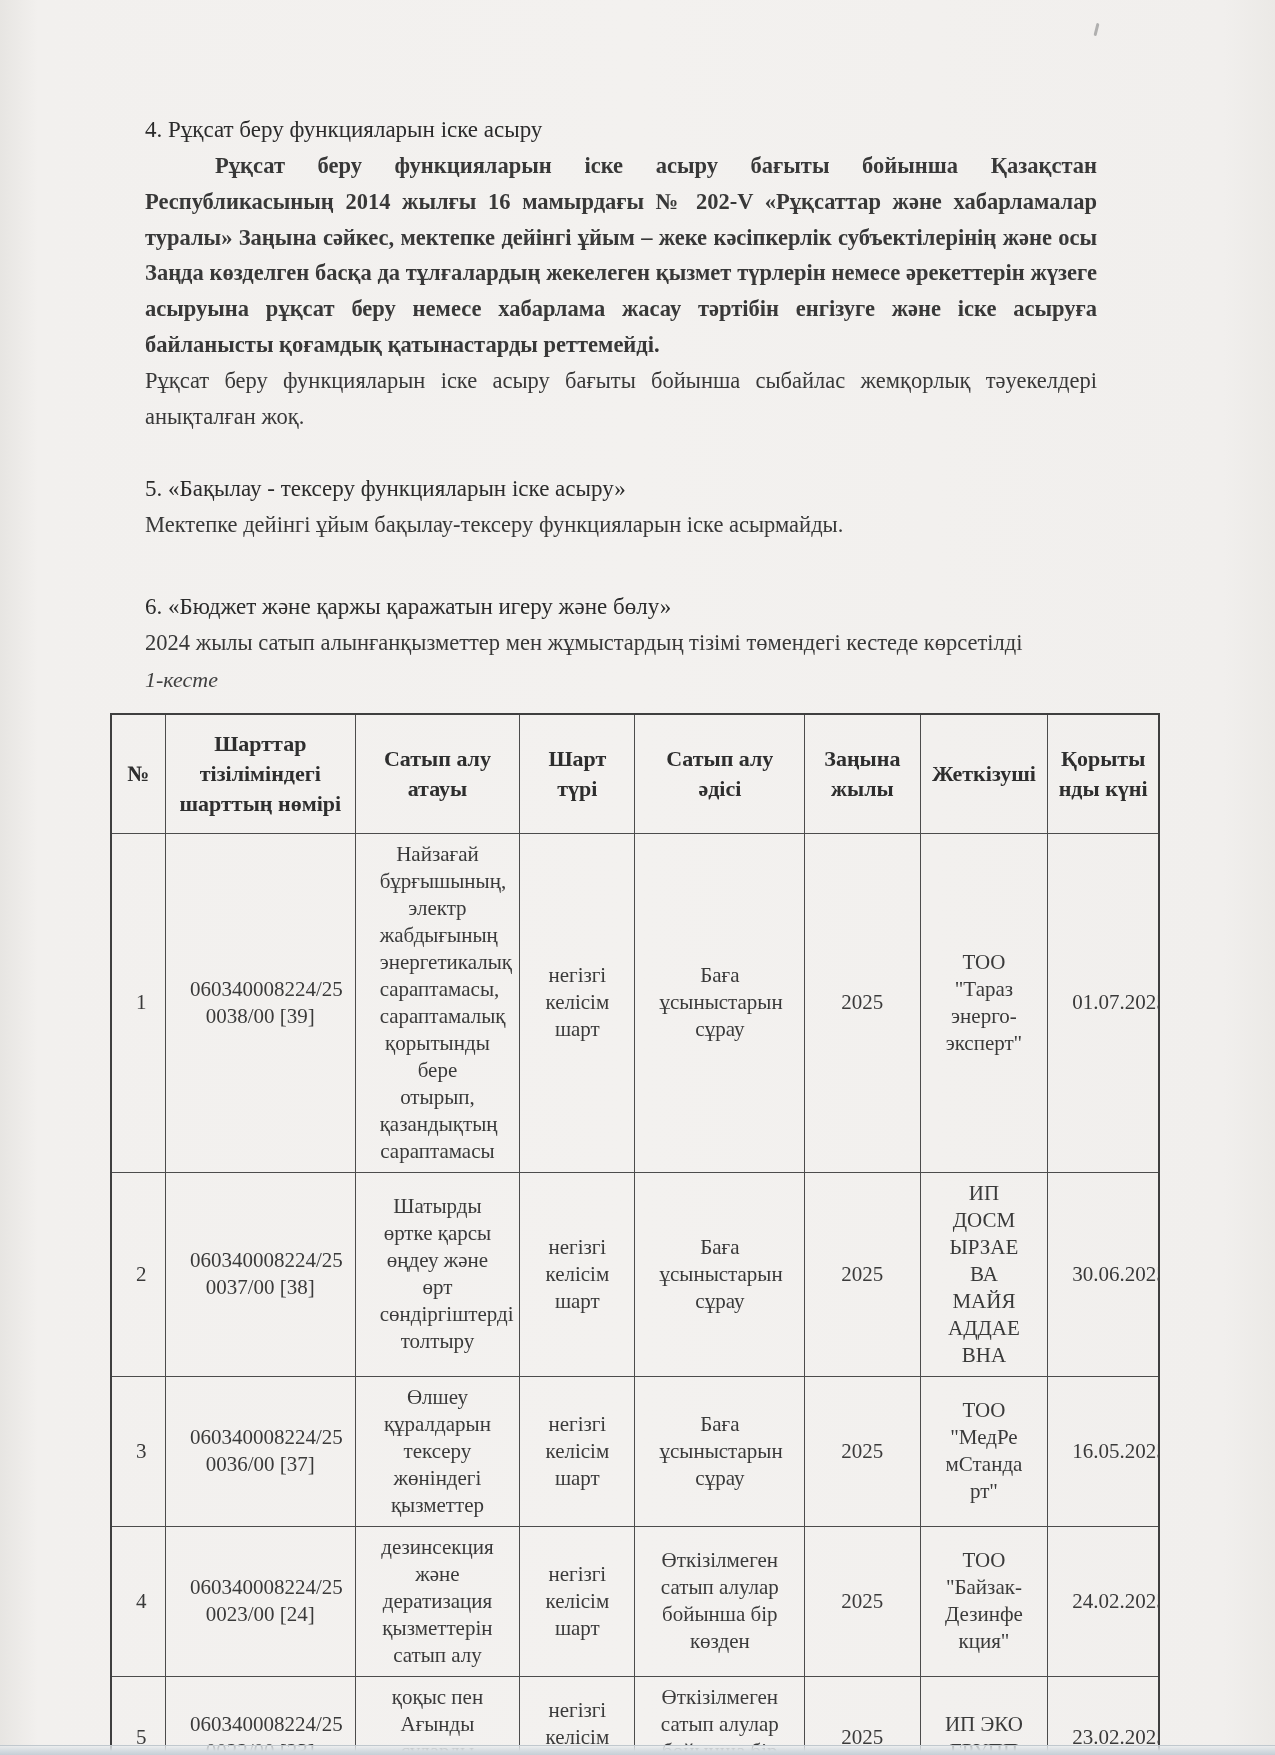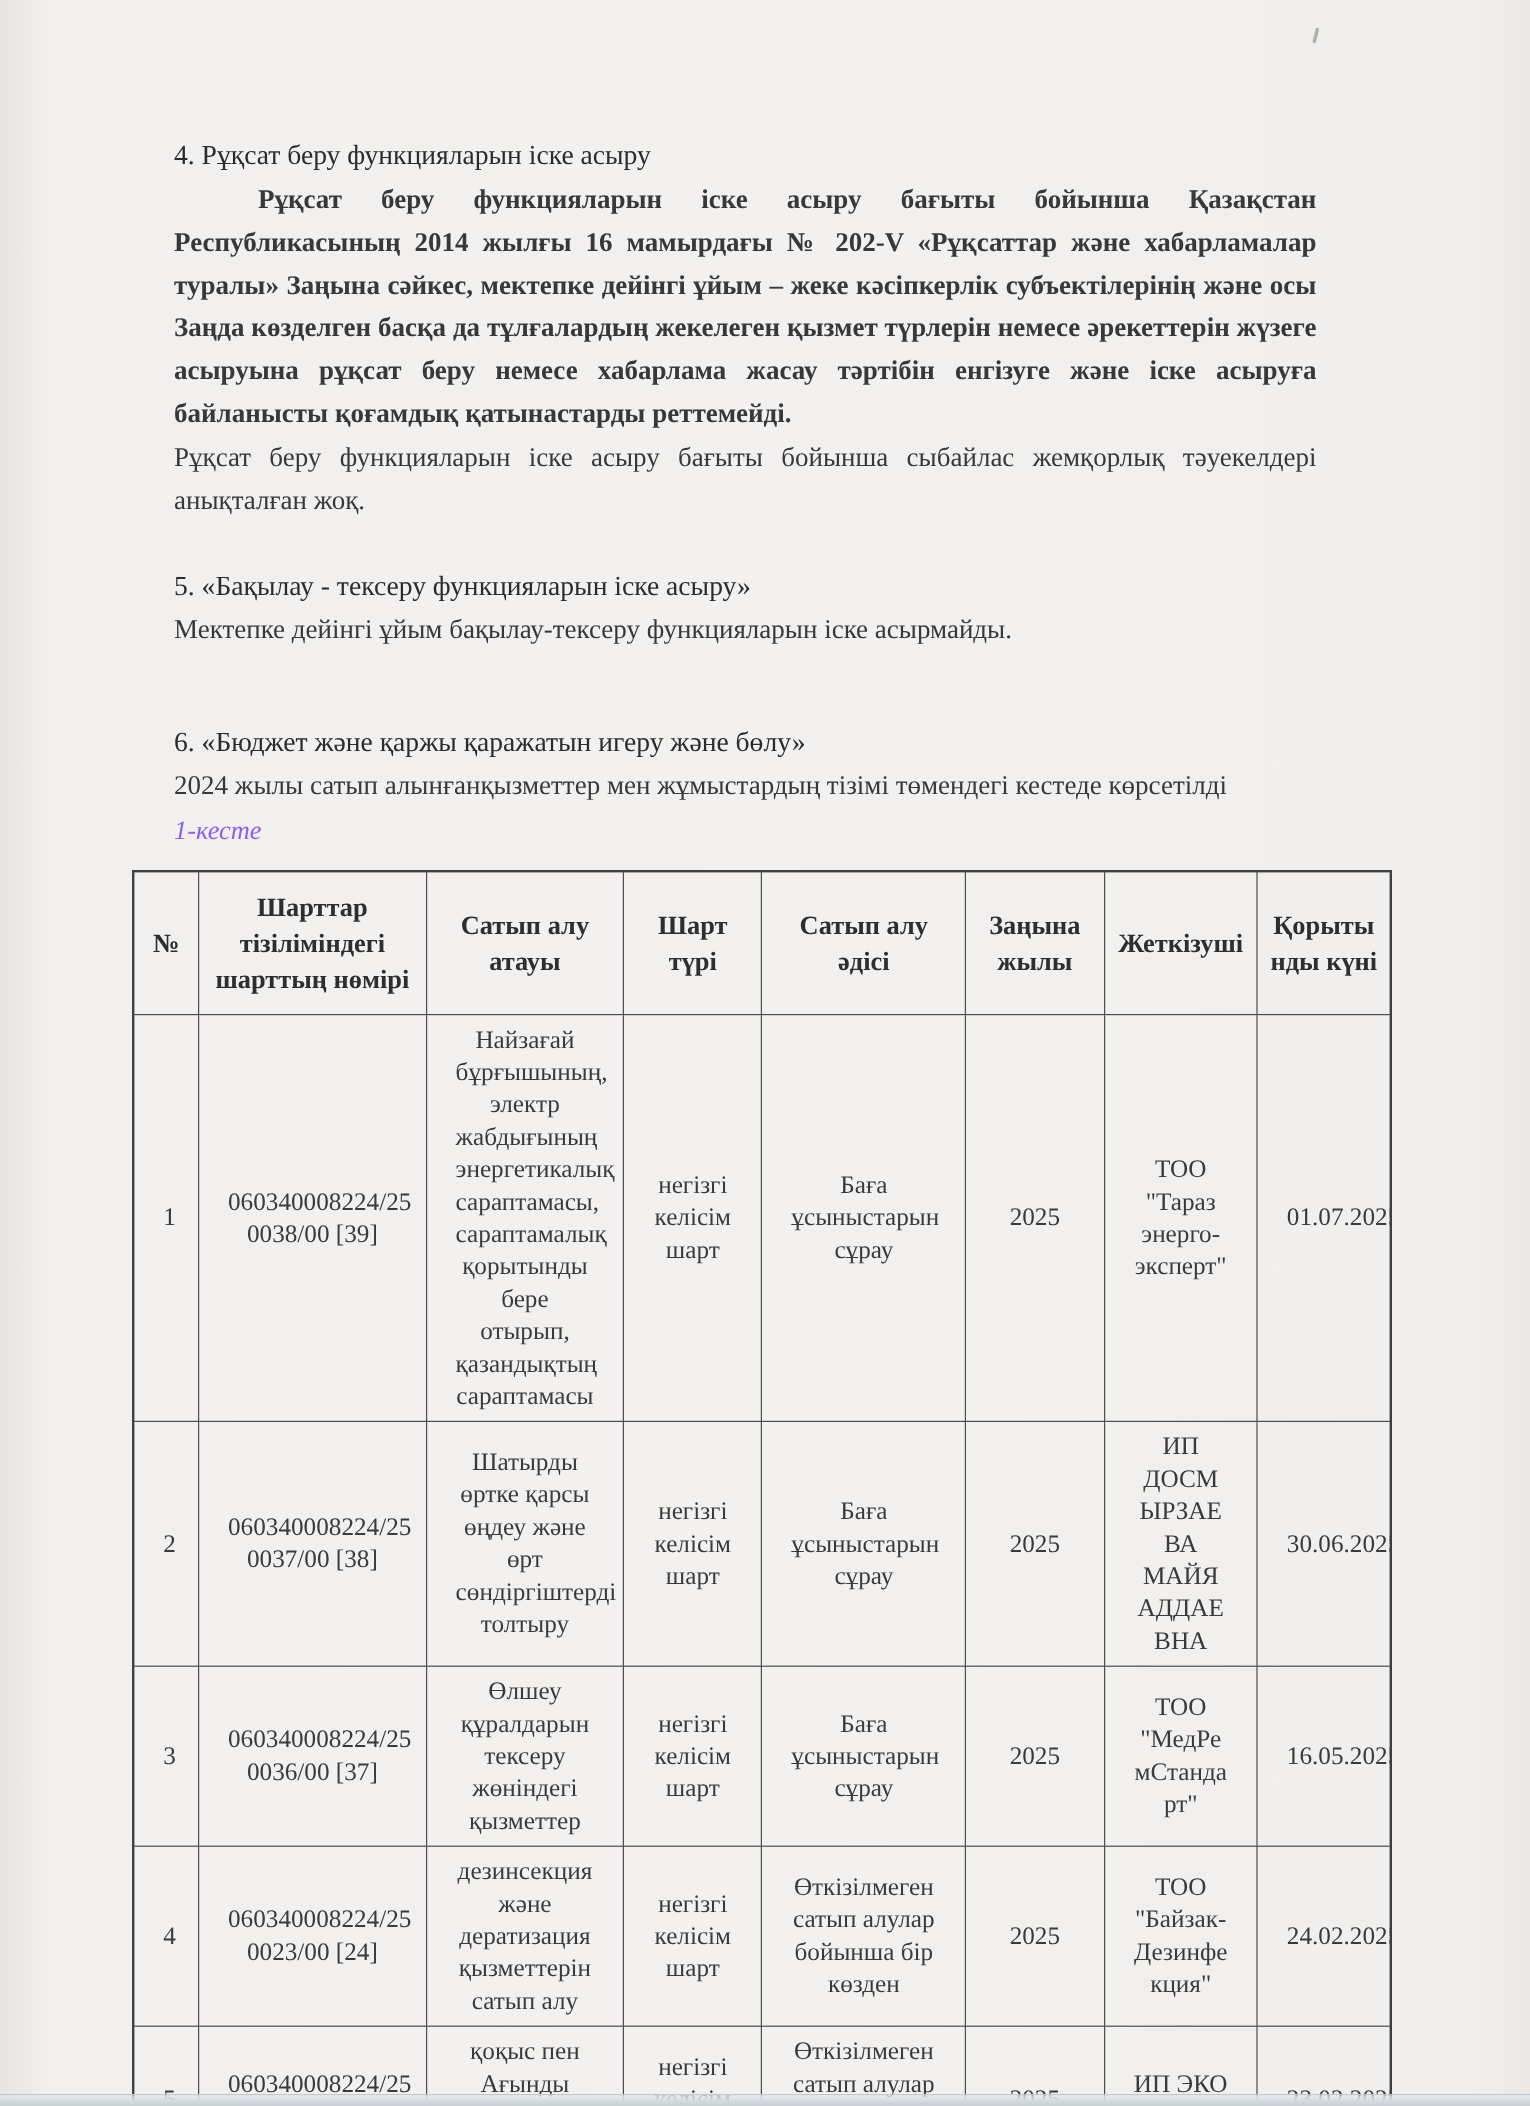--- a/index.html
+++ b/index.html
@@ -8,22 +8,22 @@
     background:linear-gradient(90deg,#e7e5e2 0%,#f2f0ee 3%,#f3f1ef 50%,#f1efed 96%,#ebe9e6 100%);
     font-family:"Liberation Serif","DejaVu Serif",serif;
     color:#383838;
   }
   .content{position:absolute;left:145px;top:112px;width:952px;}
   .sec-heading{font-size:23px;font-weight:normal;line-height:36px;margin:0;color:#2b2b2b;}
   .para{font-size:22.5px;line-height:35.8px;margin:0;text-align:justify;color:#383838;}
   .indent{text-indent:70px;font-weight:bold;}
   .sec{margin:0;}
   .sec-5{margin-top:37px;}
-  .sec-6{margin-top:58px;}
-  .table-caption{font-size:22px;line-height:34px;font-style:italic;margin:2px 0 0 0;color:#8b5cf6;}
+  .sec-6{margin-top:46px;}
+  .table-caption{font-size:22px;line-height:34px;font-style:italic;margin:2px 0 0 0;color:#404040;}
   .tbl-wrap{margin-left:-35px;margin-top:16px;width:1050px;}
   table.contracts{
     width:1050px;border-collapse:collapse;table-layout:fixed;
     border:2px solid #3f3f3f;border-bottom-width:3px;
     font-size:21px;line-height:27px;color:#3a3a3a;
   }
   table.contracts th,table.contracts td{
     border:1.6px solid #4c4c4c;text-align:center;vertical-align:middle;
     padding:7px 24px;overflow:hidden;
   }

